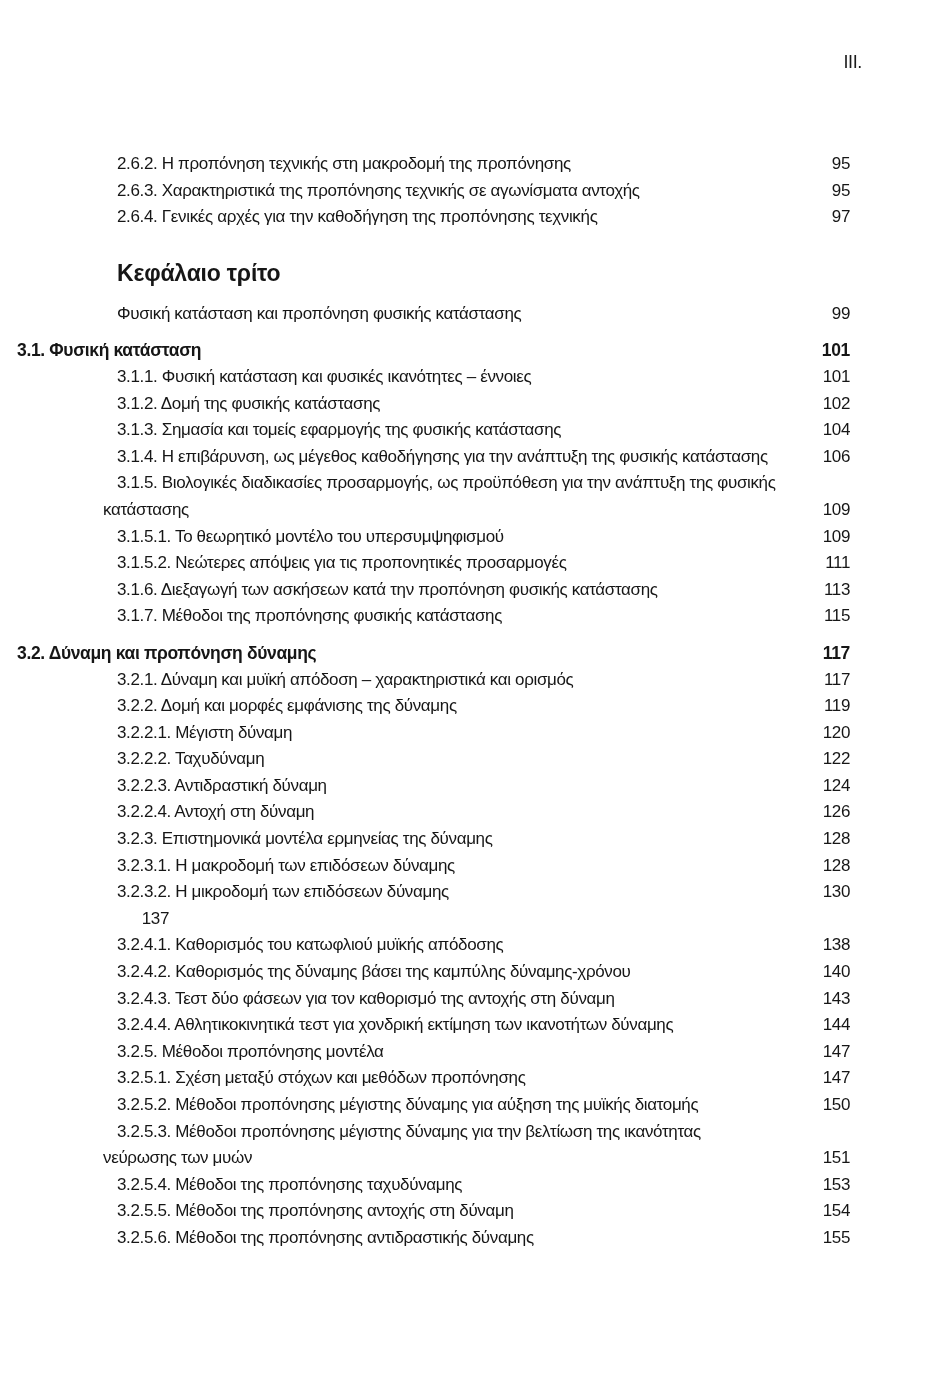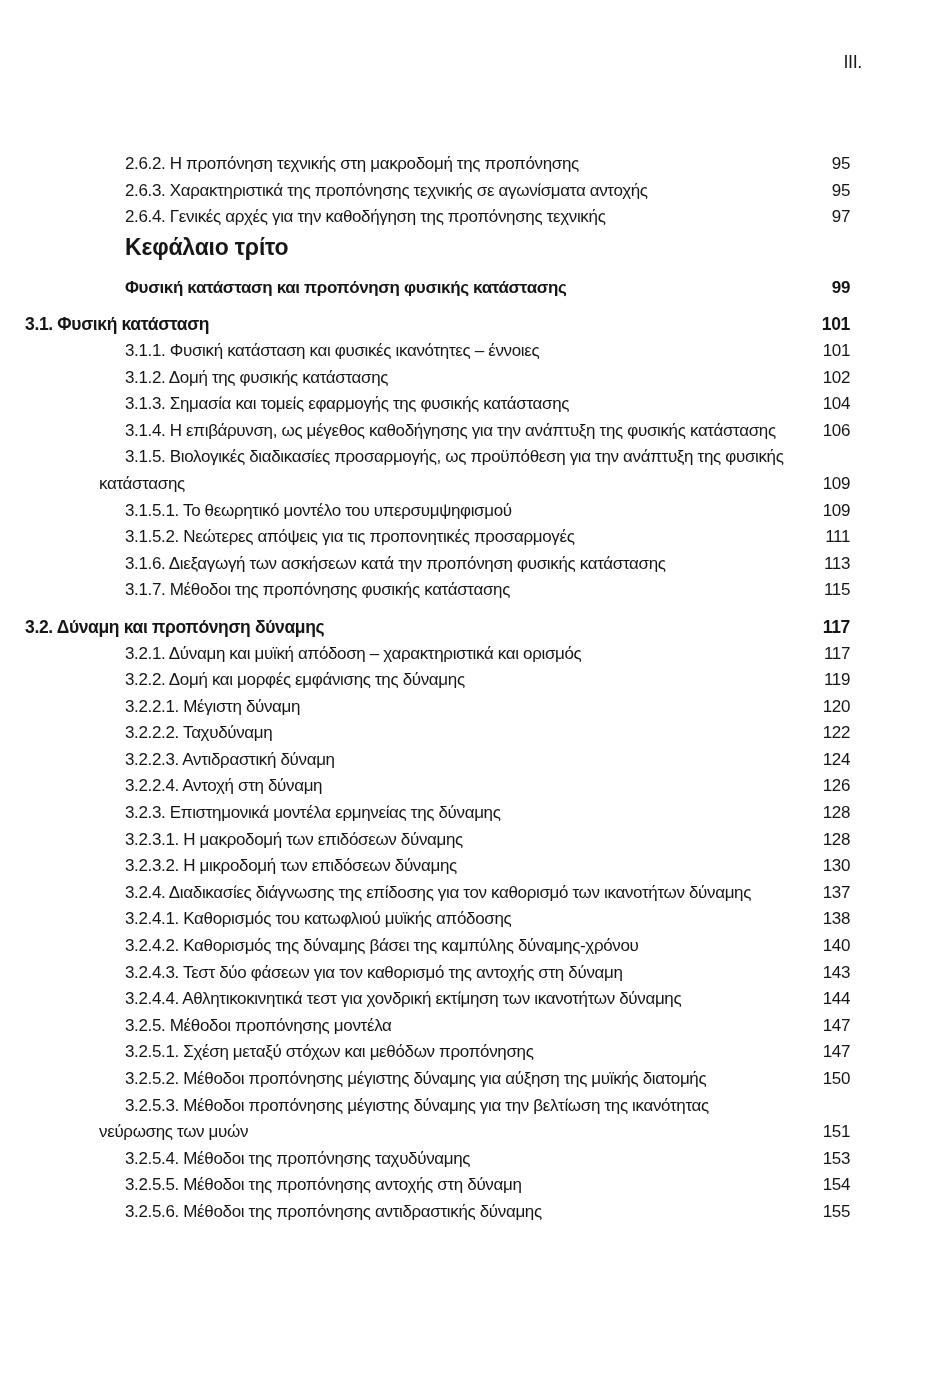--- a/index.html
+++ b/index.html
@@ -22,52 +22,53 @@
     position: absolute;
     top: 52px;
     right: 88px;
     font-size: 18px;
     font-weight: 400;
     color: #1b1b1b;
   }
   .toc {
     position: absolute;
     top: 151px;
-    left: 8px;
+    left: 0;
     right: 0;
   }
   .row {
     display: flex;
     justify-content: space-between;
     align-items: baseline;
     height: 26.6px;
     line-height: 26.6px;
     padding-left: 117px;
     padding-right: 100px;
     font-size: 17px;
     white-space: nowrap;
   }
   .row .label { flex: 1 1 auto; overflow: visible; }
   .row .pagenum {
     flex: 0 0 auto;
     text-align: right;
     min-width: 40px;
     padding-left: 12px;
   }
-  .row.wrap { padding-left: 67px; margin-left: 24px; }
+  .row.wrap { padding-left: 103px; }
   .row.chapter {
     font-size: 23px;
     font-weight: 700;
     height: 32px;
     line-height: 32px;
+    margin-top: 26px;
     margin-bottom: 6px;
     letter-spacing: -0.2px;
   }
   .row.chapter-sub {
-    font-weight: 700;
+    font-weight: 400;
     margin-top: 12px;
     font-size: 17px;
   }
   .row.section {
     font-weight: 700;
     margin-top: 10px;
     font-size: 17.5px;
     padding-left: 17px;
   }
 </style>
@@ -175,21 +176,20 @@
       </div>
       <div class="row normal">
         <span class="label">3.2.3.1. Η μακροδομή των επιδόσεων δύναμης</span>
         <span class="pagenum">128</span>
       </div>
       <div class="row normal">
         <span class="label">3.2.3.2. Η μικροδομή των επιδόσεων δύναμης</span>
         <span class="pagenum">130</span>
       </div>
       <div class="row normal">
-        <span class="label">3.2.4. Διαδικασίες διάγνωσης της επίδοσης για τον καθορισμό των ικανοτήτων δύναμης</span>
         <span class="pagenum">137</span>
       </div>
       <div class="row normal">
         <span class="label">3.2.4.1. Καθορισμός του κατωφλιού μυϊκής απόδοσης</span>
         <span class="pagenum">138</span>
       </div>
       <div class="row normal">
         <span class="label">3.2.4.2. Καθορισμός της δύναμης βάσει της καμπύλης δύναμης-χρόνου</span>
         <span class="pagenum">140</span>
       </div>

